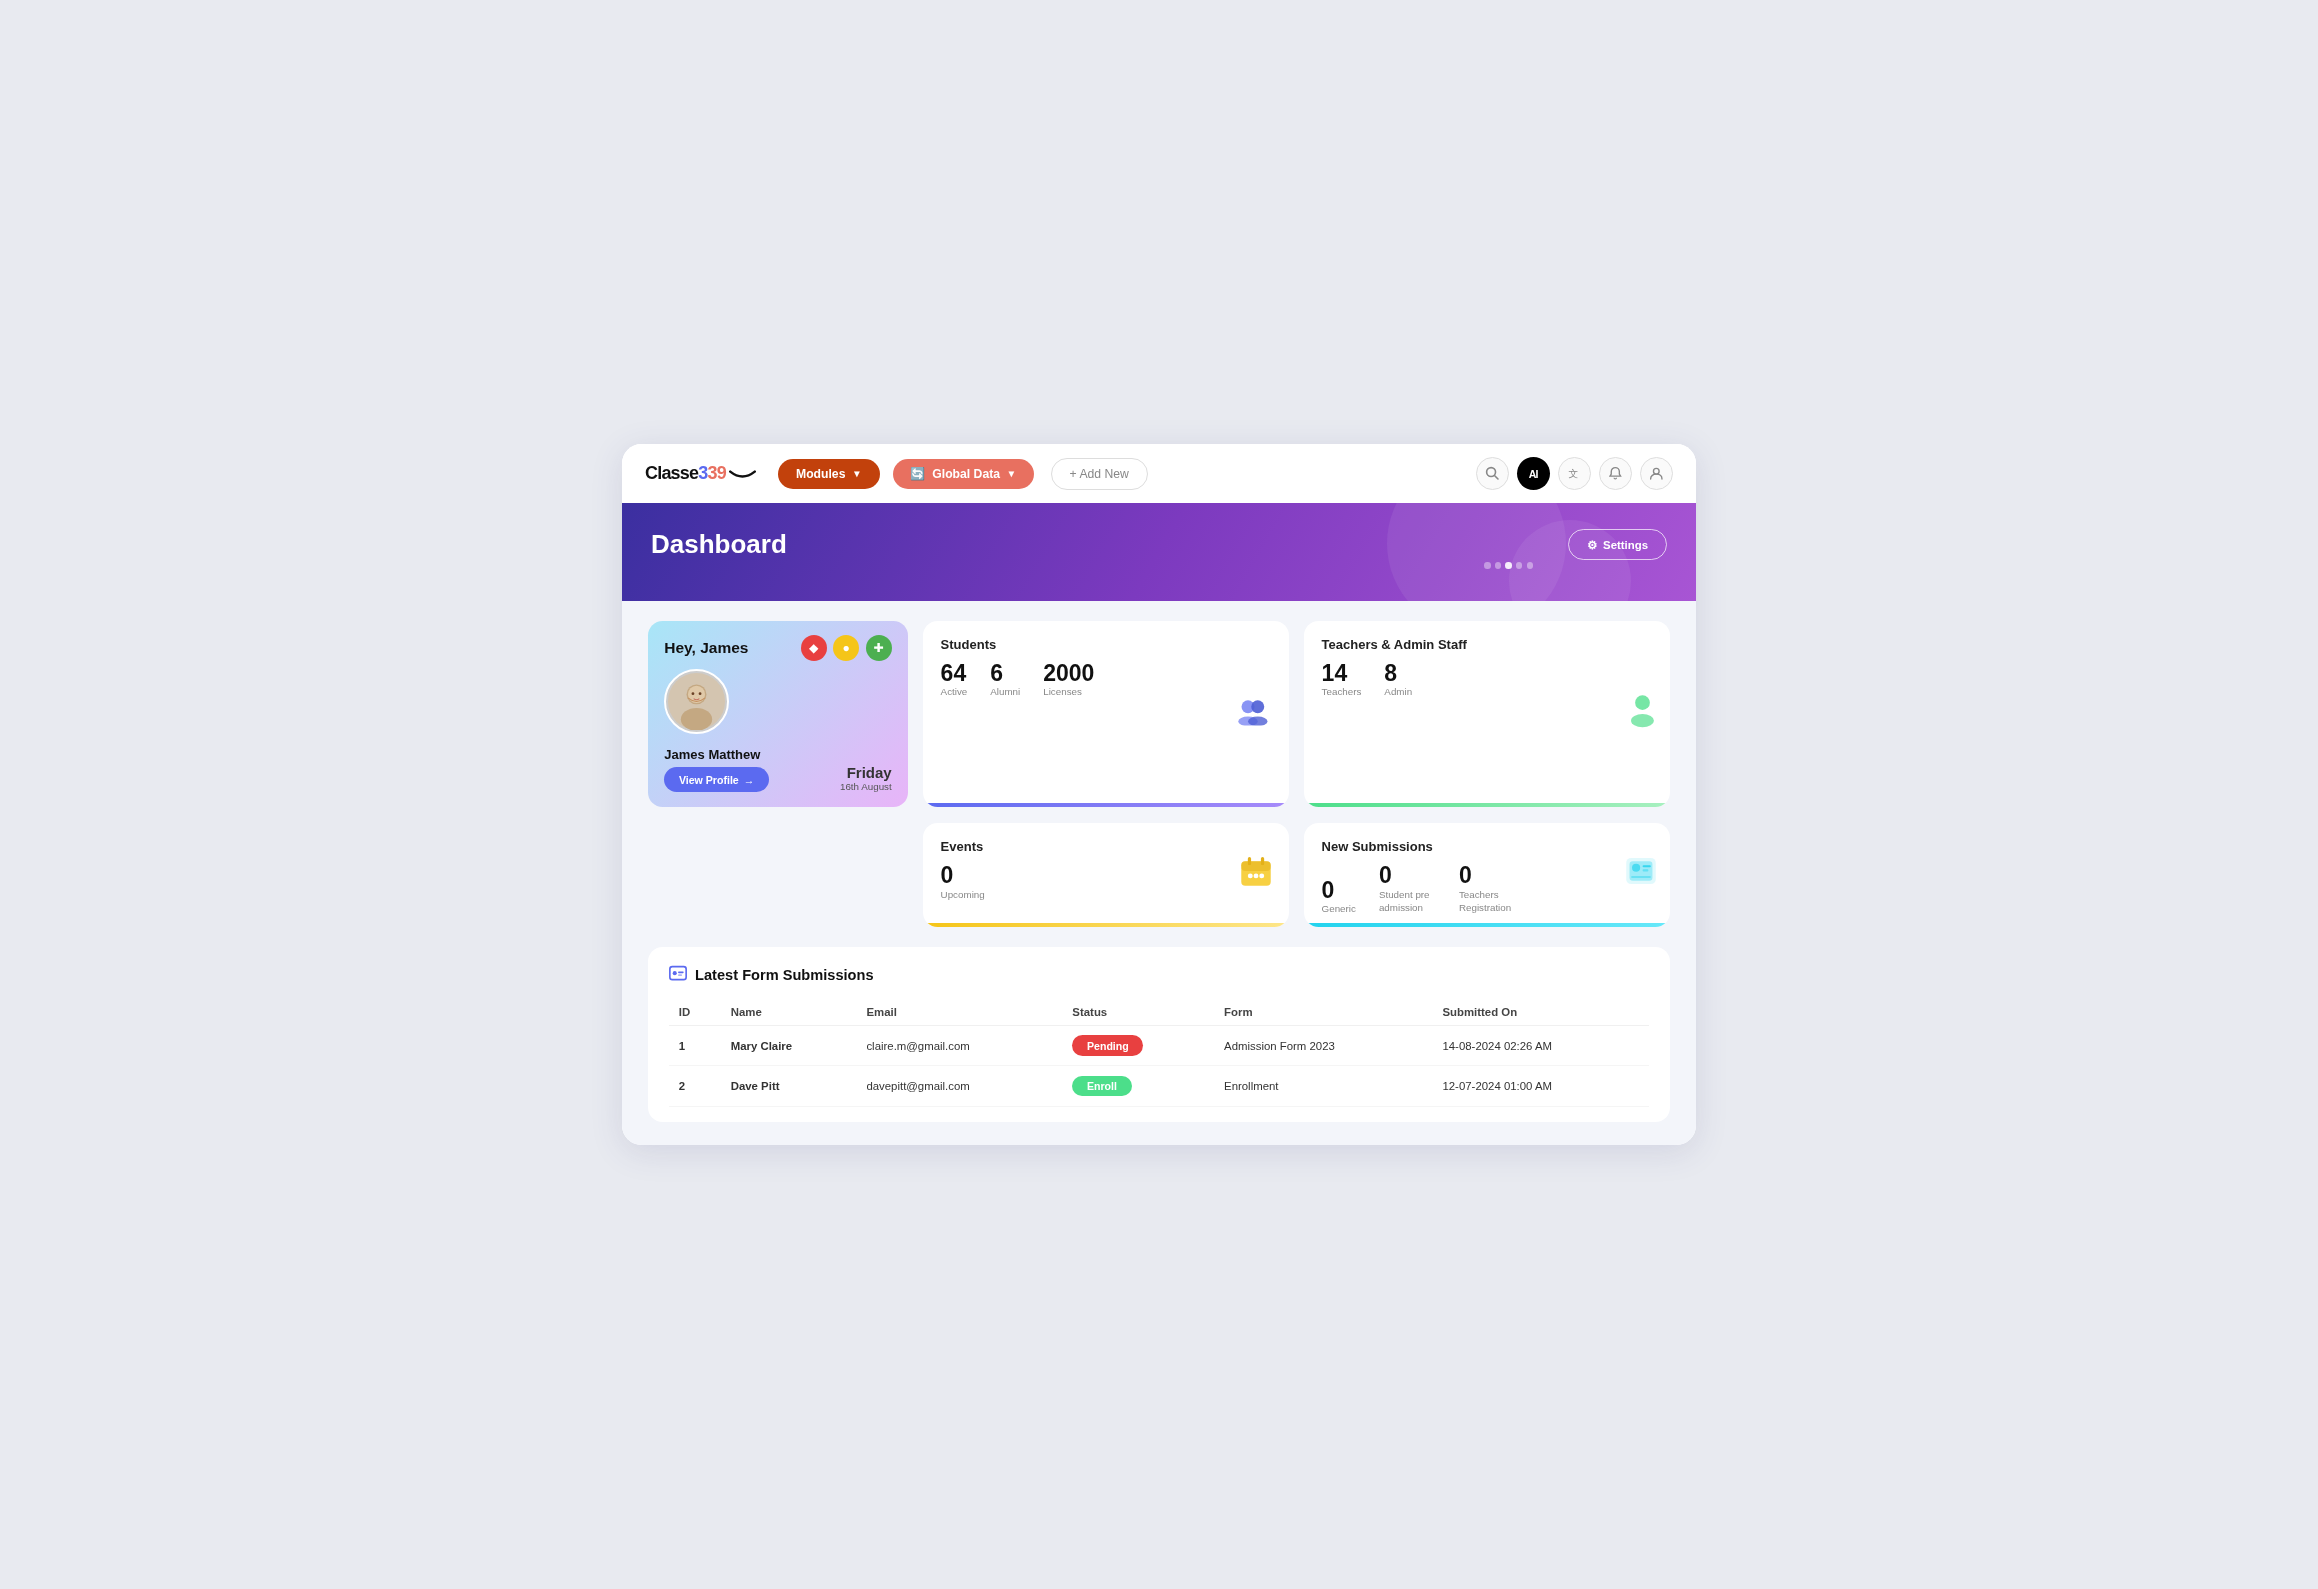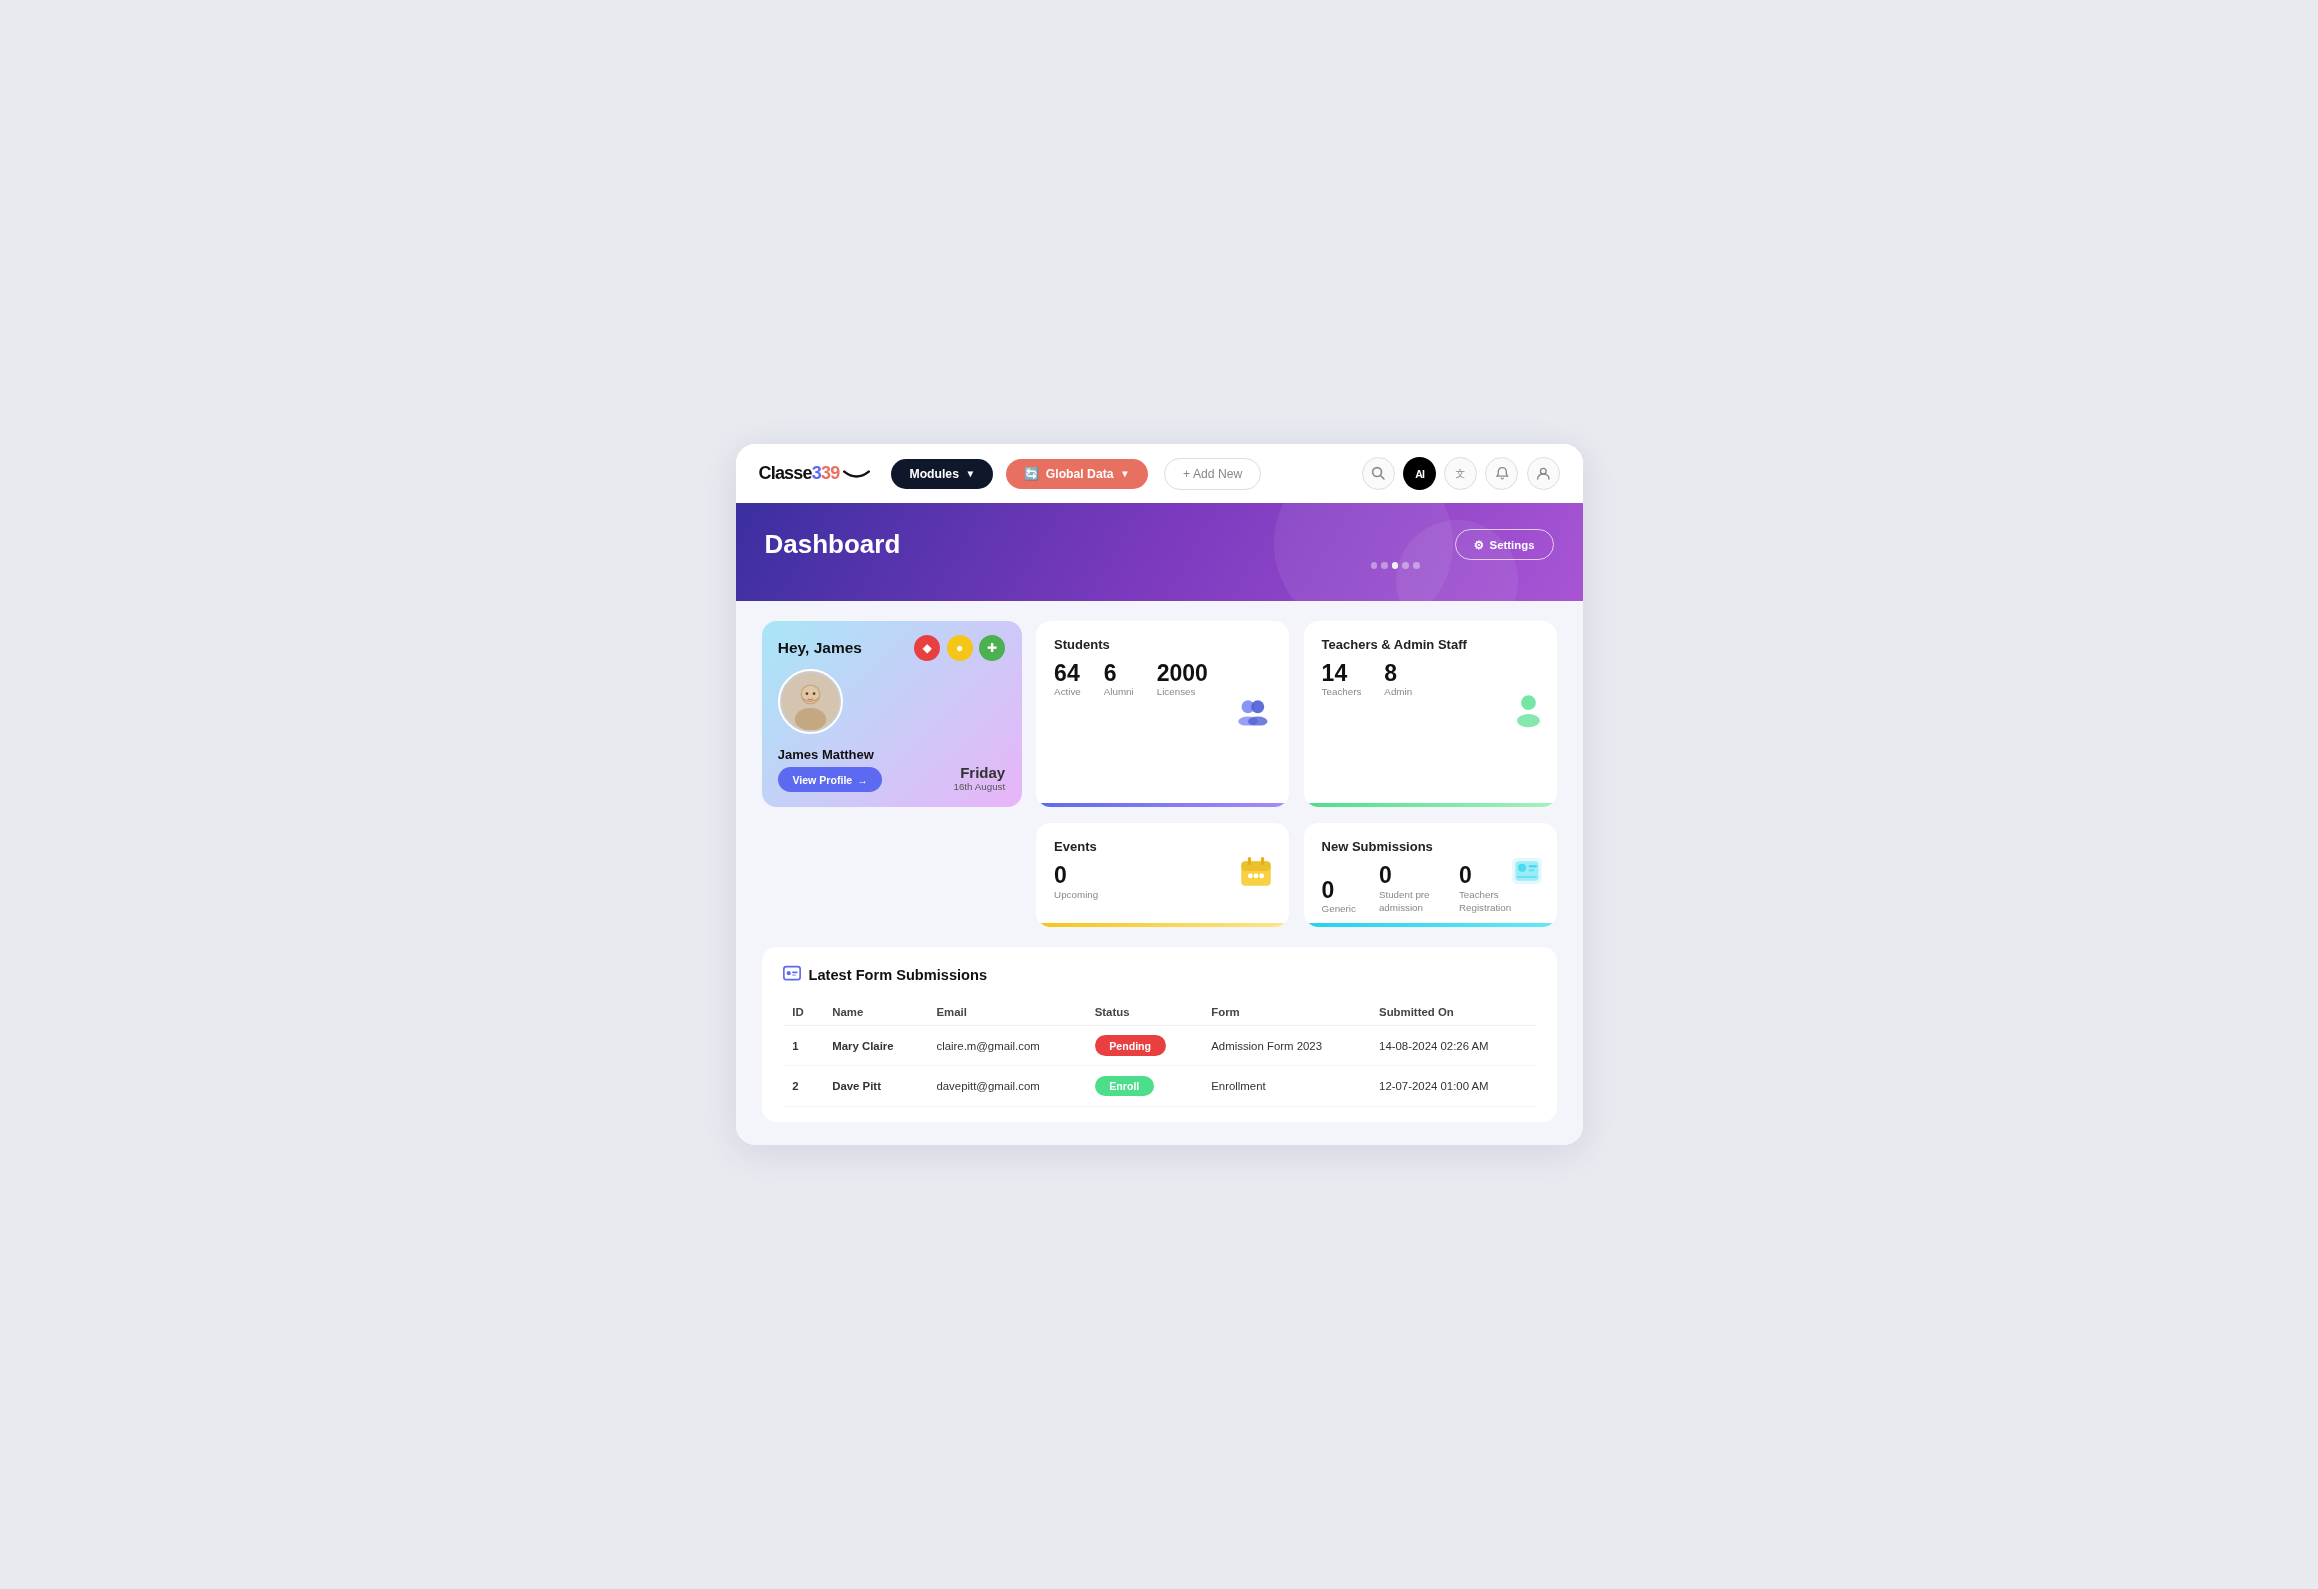--- a/index.html
+++ b/index.html
@@ -8,35 +8,35 @@
       background: #e8eaf0;
       min-height: 100vh;
       display: flex;
       align-items: center;
       justify-content: center;
       padding: 16.3px;
     }
     .app-container {
       background: #fff;
       border-radius: 19.5px;
-      width: 847px;
+      width: 1074px;
       min-height: 700px;
       box-shadow: 0 6.5px 33px rgba(60,60,120,0.13);
       overflow: hidden;
     }
     
     .navbar {
       display: flex;
       align-items: center;
       padding: 13px 23px;
       background: #fff;
       gap: 13px;
     }
     .btn-modules {
-      background: #0f172a;
+      background: #c2410c;
       color: #fff;
       border: none;
       border-radius: 19.5px;
       padding: 8.1px 18px;
       font-size: 12.2px;
       font-weight: 600;
       cursor: pointer;
       display: flex;
       align-items: center;
       gap: 6.5px;

